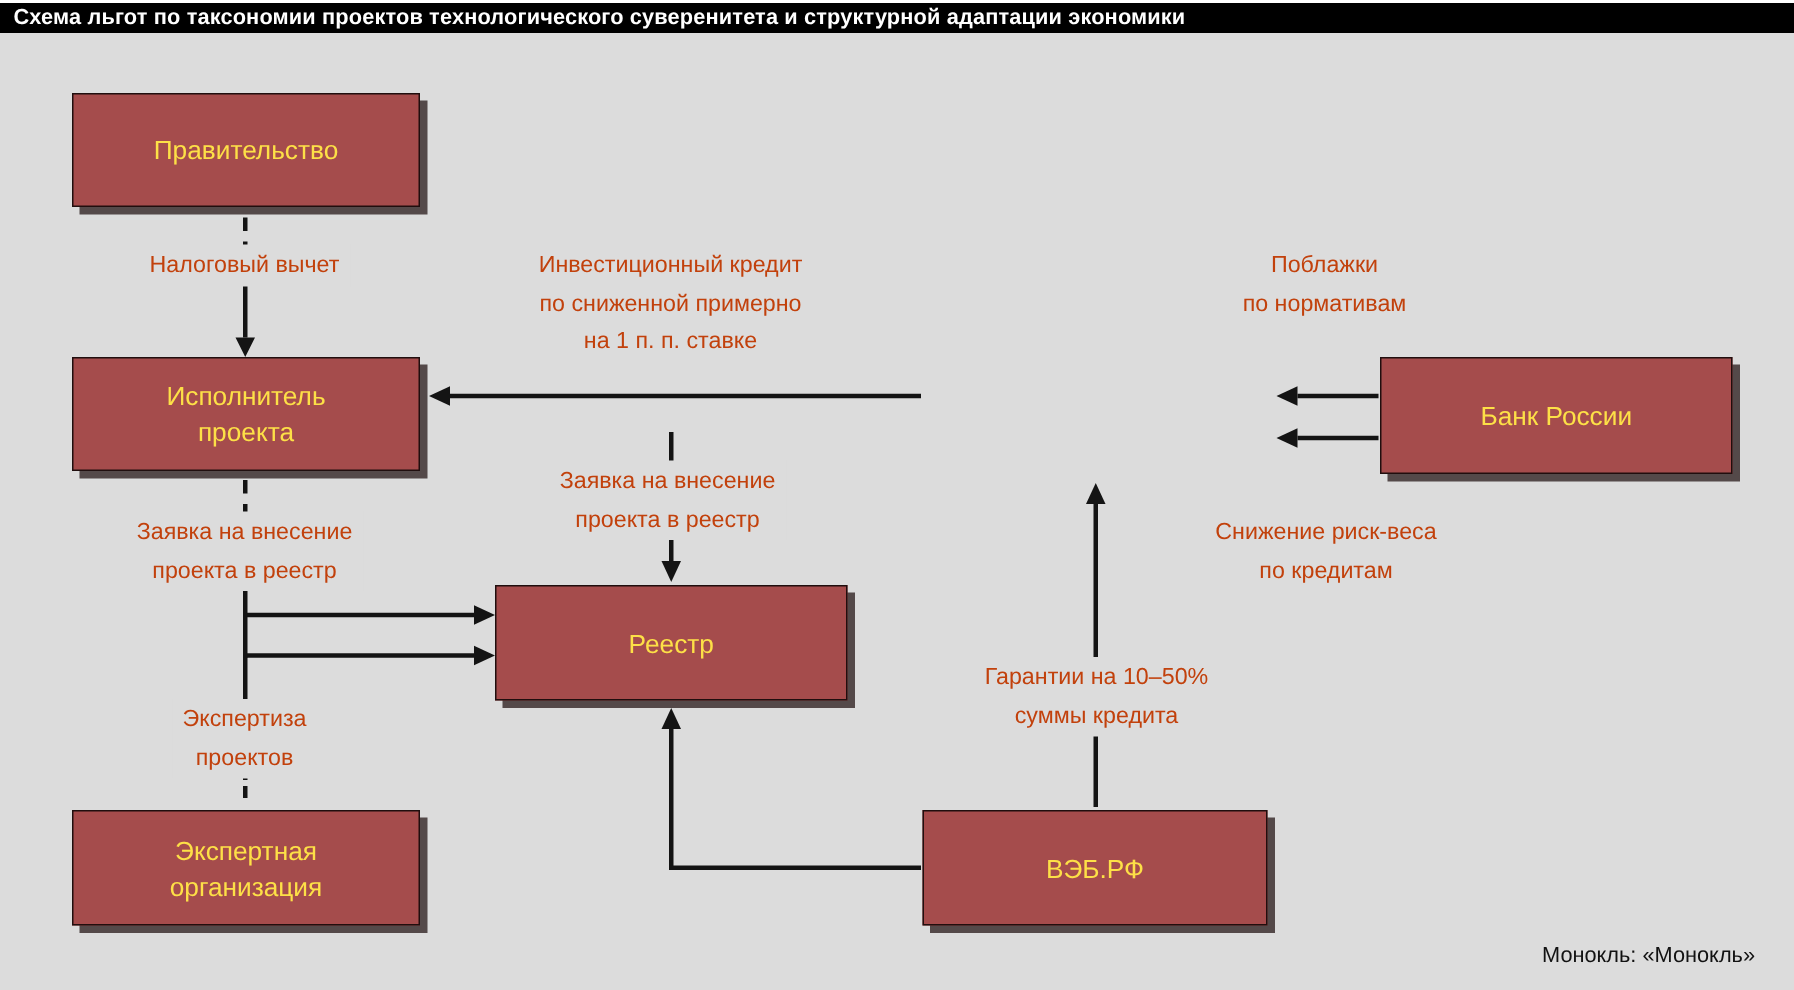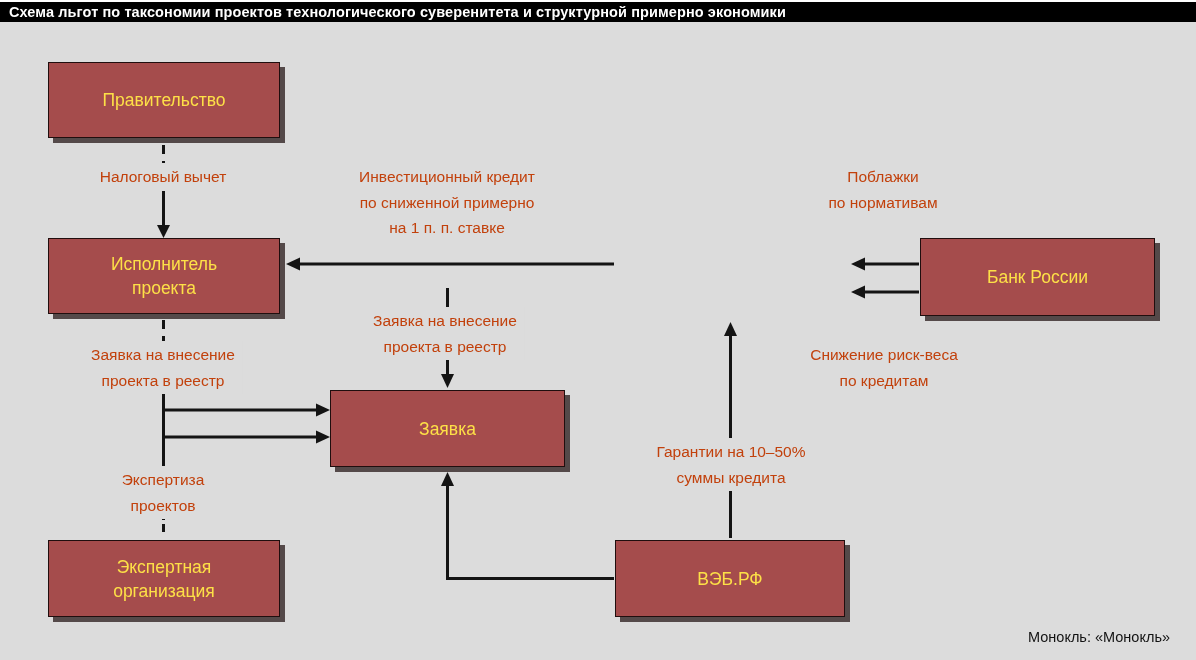--- a/index.html
+++ b/index.html
@@ -31,21 +31,21 @@
   }
 </style>
 </head>
 <body>
 
 <div class="stage">
 
   <div class="canvas"></div>
 
   <div class="titlebar">
-    <span>Схема льгот по таксономии проектов технологического суверенитета и структурной примерно экономики</span>
+    <span>Схема льгот по таксономии проектов технологического суверенитета и структурной адаптации экономики</span>
   </div>
 
   <svg class="edges" width="1196" height="660" viewBox="0 0 1196 660">
     <g stroke="#141414" stroke-width="3" fill="#141414">
 
       <g>
         <line x1="163.5" y1="145" x2="163.5" y2="170" stroke-dasharray="9 7"></line>
         <line x1="163.5" y1="189" x2="163.5" y2="225"></line>
         <polygon points="163.5,238 157,225 170,225" stroke="none"></polygon>
       </g>
@@ -99,21 +99,21 @@
     <span>Исполнитель
 проекта</span>
   </div>
 
 
   <div class="node" style="left:920px;top:238px;width:235px;height:78px">
     <span>Банк России</span>
   </div>
 
   <div class="node" style="left:330px;top:390px;width:235px;height:77px">
-    <span>Заявка</span>
+    <span>Реестр</span>
   </div>
 
   <div class="node" style="left:615px;top:540px;width:230px;height:77px">
     <span>ВЭБ.РФ</span>
   </div>
 
   <div class="node" style="left:48px;top:540px;width:232px;height:77px">
     <span>Экспертная
 организация</span>
   </div>

